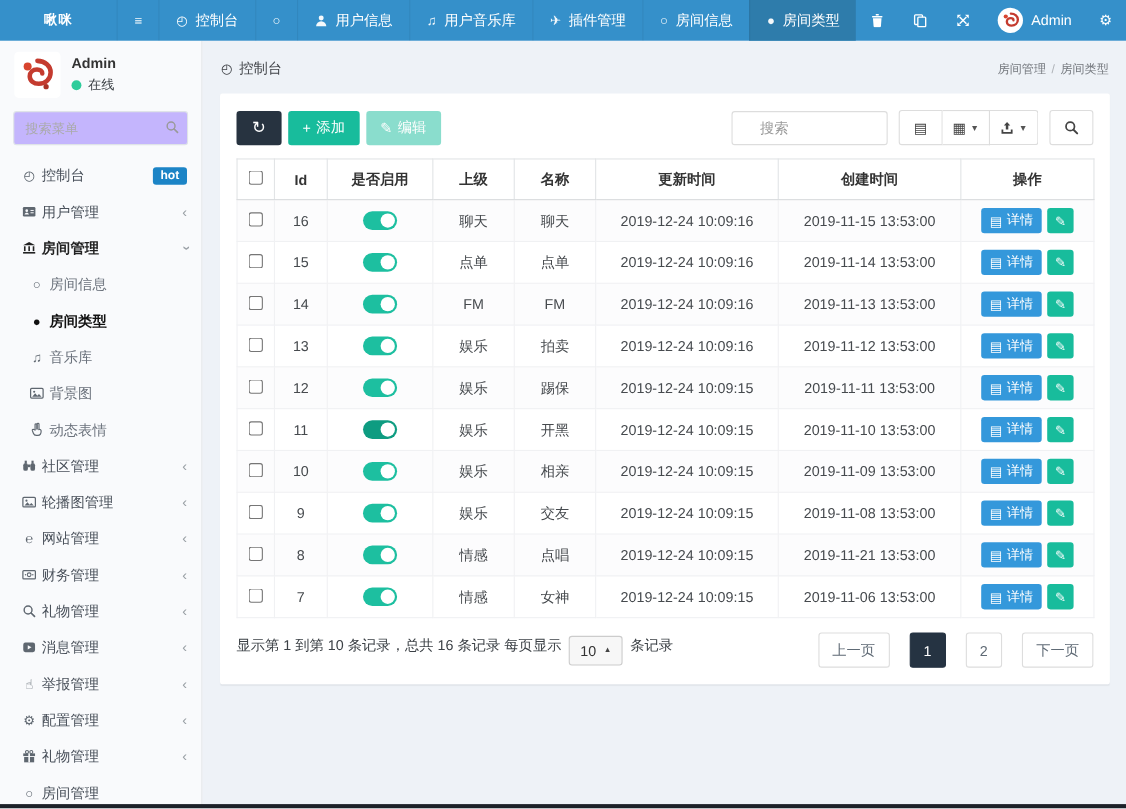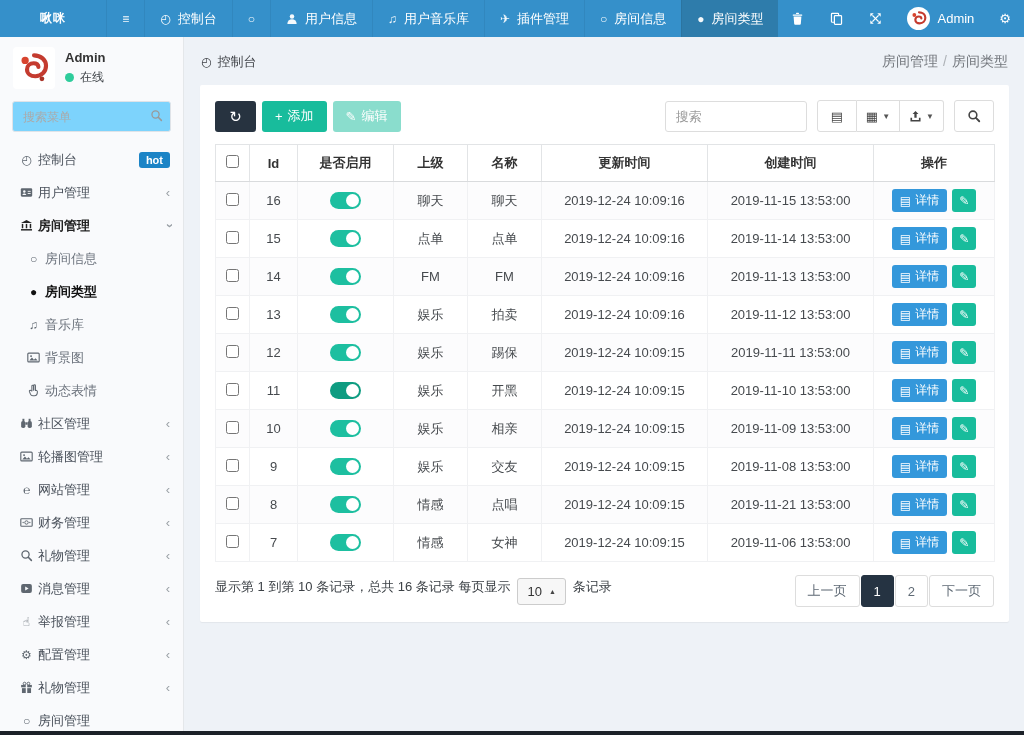--- a/index.html
+++ b/index.html
@@ -24,51 +24,51 @@
   .avatar-sm { width:23px; height:23px; border-radius:50%; background:#fff; overflow:hidden; display:inline-flex; align-items:center; justify-content:center; }
 
   
   .sidebar { position:absolute; top:37px; left:0; width:184px; bottom:0; background:#f9fafc; border-right:1px solid #e4e7ea; overflow:hidden; z-index:20; }
   .user-panel { display:flex; align-items:center; gap:10px; padding:10px 13px 9px; }
   .avatar-lg { width:42px; height:42px; border-radius:4px; background:#fff; display:inline-flex; align-items:center; justify-content:center; }
   .user-name { font-weight:bold; color:#333; font-size:13px; margin-bottom:4px; }
   .user-status { display:flex; align-items:center; gap:6px; color:#3a3f44; font-size:12px; }
   .dot { width:9px; height:9px; border-radius:50%; background:#2ecc9b; }
   .menu-search { position:relative; margin:3px 12px 11px; }
-  .menu-search input { width:100%; height:31px; border:1px solid #dfe3e8; border-radius:3px; background:#7dd3fc; padding:0 28px 0 10px; font-size:12px; color:#555; font-family:inherit; outline:none; }
+  .menu-search input { width:100%; height:31px; border:1px solid #dfe3e8; border-radius:3px; background:#c4b5fd; padding:0 28px 0 10px; font-size:12px; color:#555; font-family:inherit; outline:none; }
   .menu-search input::placeholder { color:#aaa; }
   .ms-icon { position:absolute; right:8px; top:8px; color:#999; }
   .menu { list-style:none; }
   .menu-item { height:33px; display:flex; align-items:center; padding:0 13px 0 15px; color:#49505a; cursor:pointer; font-size:13px; }
   .menu-item .mi { width:23px; color:#5f6770; flex:none; font-size:12px; display:inline-flex; }
   .menu-item.active-parent { font-weight:bold; color:#222; }
   .menu-item.active-parent .mi { color:#222; }
   .submenu .menu-item { padding-left:22px; color:#6b727c; }
   .submenu .menu-item.active { font-weight:bold; color:#111; }
   .submenu .menu-item.active .mi { color:#111; }
   .chev { margin-left:auto; color:#9aa0a6; font-size:13px; line-height:1; }
   .chev.down { transform:rotate(-90deg); }
   .badge-hot { margin-left:auto; background:#1c84c6; color:#fff; font-size:11px; font-weight:bold; padding:2px 7px; border-radius:3px; }
 
   
   .main { position:absolute; left:185px; top:37px; right:0; bottom:0; overflow:hidden; }
   .content-header { display:flex; justify-content:space-between; align-items:center; padding:16px 16px 14px; }
   .ch-left { display:flex; align-items:center; gap:6px; color:#414449; font-size:13px; }
   .ch-left .ic { color:#414449; font-size:12px; }
-  .ch-right { color:#74787e; font-size:14px; }
+  .ch-right { color:#74787e; font-size:11px; }
   .ch-right .sep { margin:0 5px; color:#aeb2b7; }
   .panel { background:#fff; margin:0 15px; padding:15px; border-radius:2px; box-shadow:0 1px 1px rgba(0,0,0,.05); }
 
   .toolbar { display:flex; align-items:center; }
   .btn { border:none; border-radius:3px; cursor:pointer; font-size:13px; font-family:inherit; display:inline-flex; align-items:center; justify-content:center; gap:5px; }
   .btn-dark { background:#273340; color:#fff; width:41px; height:31px; font-size:15px; margin-right:6px; }
   .btn-success { background:#18bc9c; color:#fff; height:31px; padding:0 13px; margin-right:6px; }
   .btn-success.disabled { opacity:.5; cursor:default; }
   .toolbar-right { margin-left:auto; display:flex; align-items:center; }
-  .search-input { width:142px; height:31px; border:1px solid #ddd; border-radius:3px; padding:0 10px; font-size:13px; color:#555; font-family:inherit; outline:none; margin-right:10px; }
+  .search-input { width:142px; height:31px; border:1px solid #ddd; border-radius:3px; padding:0 25px; font-size:13px; color:#555; font-family:inherit; outline:none; margin-right:10px; }
   .search-input::placeholder { color:#999; }
   .btn-group { display:flex; margin-right:10px; }
   .btn-default { background:#fff; border:1px solid #ddd; color:#444; height:32px; min-width:40px; padding:0 9px; display:inline-flex; align-items:center; justify-content:center; gap:4px; cursor:pointer; font-size:13px; }
   .btn-group .btn-default { border-radius:0; border-left-width:0; }
   .btn-group .btn-default:first-child { border-radius:3px 0 0 3px; border-left-width:1px; }
   .btn-group .btn-default:last-child { border-radius:0 3px 3px 0; }
   .btn-default.single { border-radius:3px; }
   .caret { font-size:8px; color:#555; }
 
   table { width:100%; border-collapse:collapse; table-layout:fixed; margin-top:12px; }
@@ -78,21 +78,21 @@
   .toggle { width:31px; height:17px; border-radius:9px; background:#1dbfa0; display:inline-block; position:relative; cursor:pointer; vertical-align:middle; }
   .toggle::after { content:""; position:absolute; right:2px; top:2px; width:13px; height:13px; border-radius:50%; background:#fff; }
   .toggle.dark { background:#0e9c81; }
   .btn-detail { background:#3498db; color:#fff; border:none; border-radius:3px; height:23px; padding:0 8px; font-size:12px; display:inline-flex; align-items:center; gap:4px; cursor:pointer; font-family:inherit; }
   .btn-rowedit { background:#18bc9c; color:#fff; border:none; border-radius:3px; height:23px; width:24px; font-size:12px; display:inline-flex; align-items:center; justify-content:center; cursor:pointer; margin-left:5px; }
 
   .table-footer { display:flex; justify-content:space-between; align-items:center; margin-top:13px; color:#333; }
   .summary { display:flex; font-size:13px; color:#3c4146; }
   .page-size { border:1px solid #ccc; background:#f7f7f7; border-radius:3px; padding:5px 9px; display:inline-flex; align-items:center; gap:7px; margin:0 7px; cursor:pointer; color:#333; }
   .page-size .caret { font-size:7px; color:#444; }
-  .pagination { display:flex; gap:1px; }
+  .pagination { display:flex; gap:18px; }
   .page-btn { min-width:33px; height:32px; padding:0 12px; border:1px solid #ddd; background:#fff; color:#5f6a75; border-radius:3px; display:inline-flex; align-items:center; justify-content:center; cursor:pointer; font-size:13px; }
   .page-btn.active { background:#253342; border-color:#253342; color:#fff; }
 
   .bottom-strip { position:absolute; left:0; right:0; bottom:0; height:4px; background:#1c2128; z-index:40; }
 </style>
 </head>
 <body>
 
 <div class="topbar">
   <div class="brand">啾咪</div>

